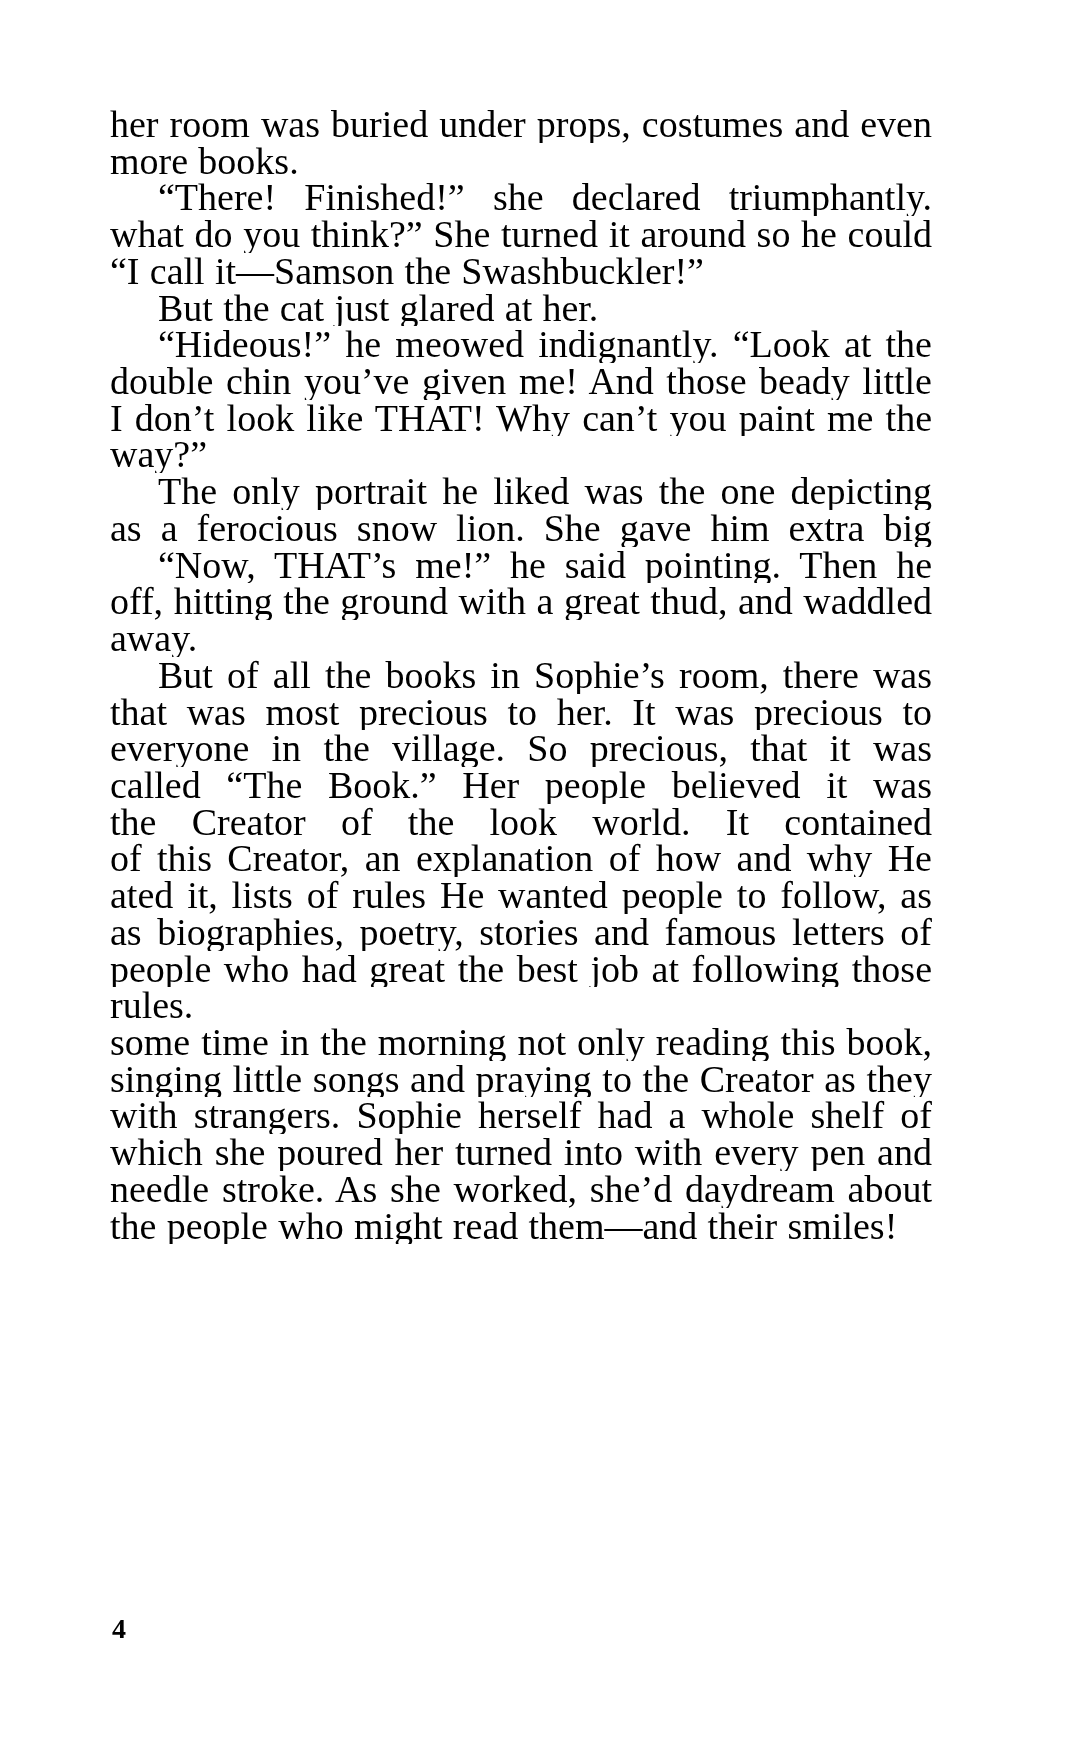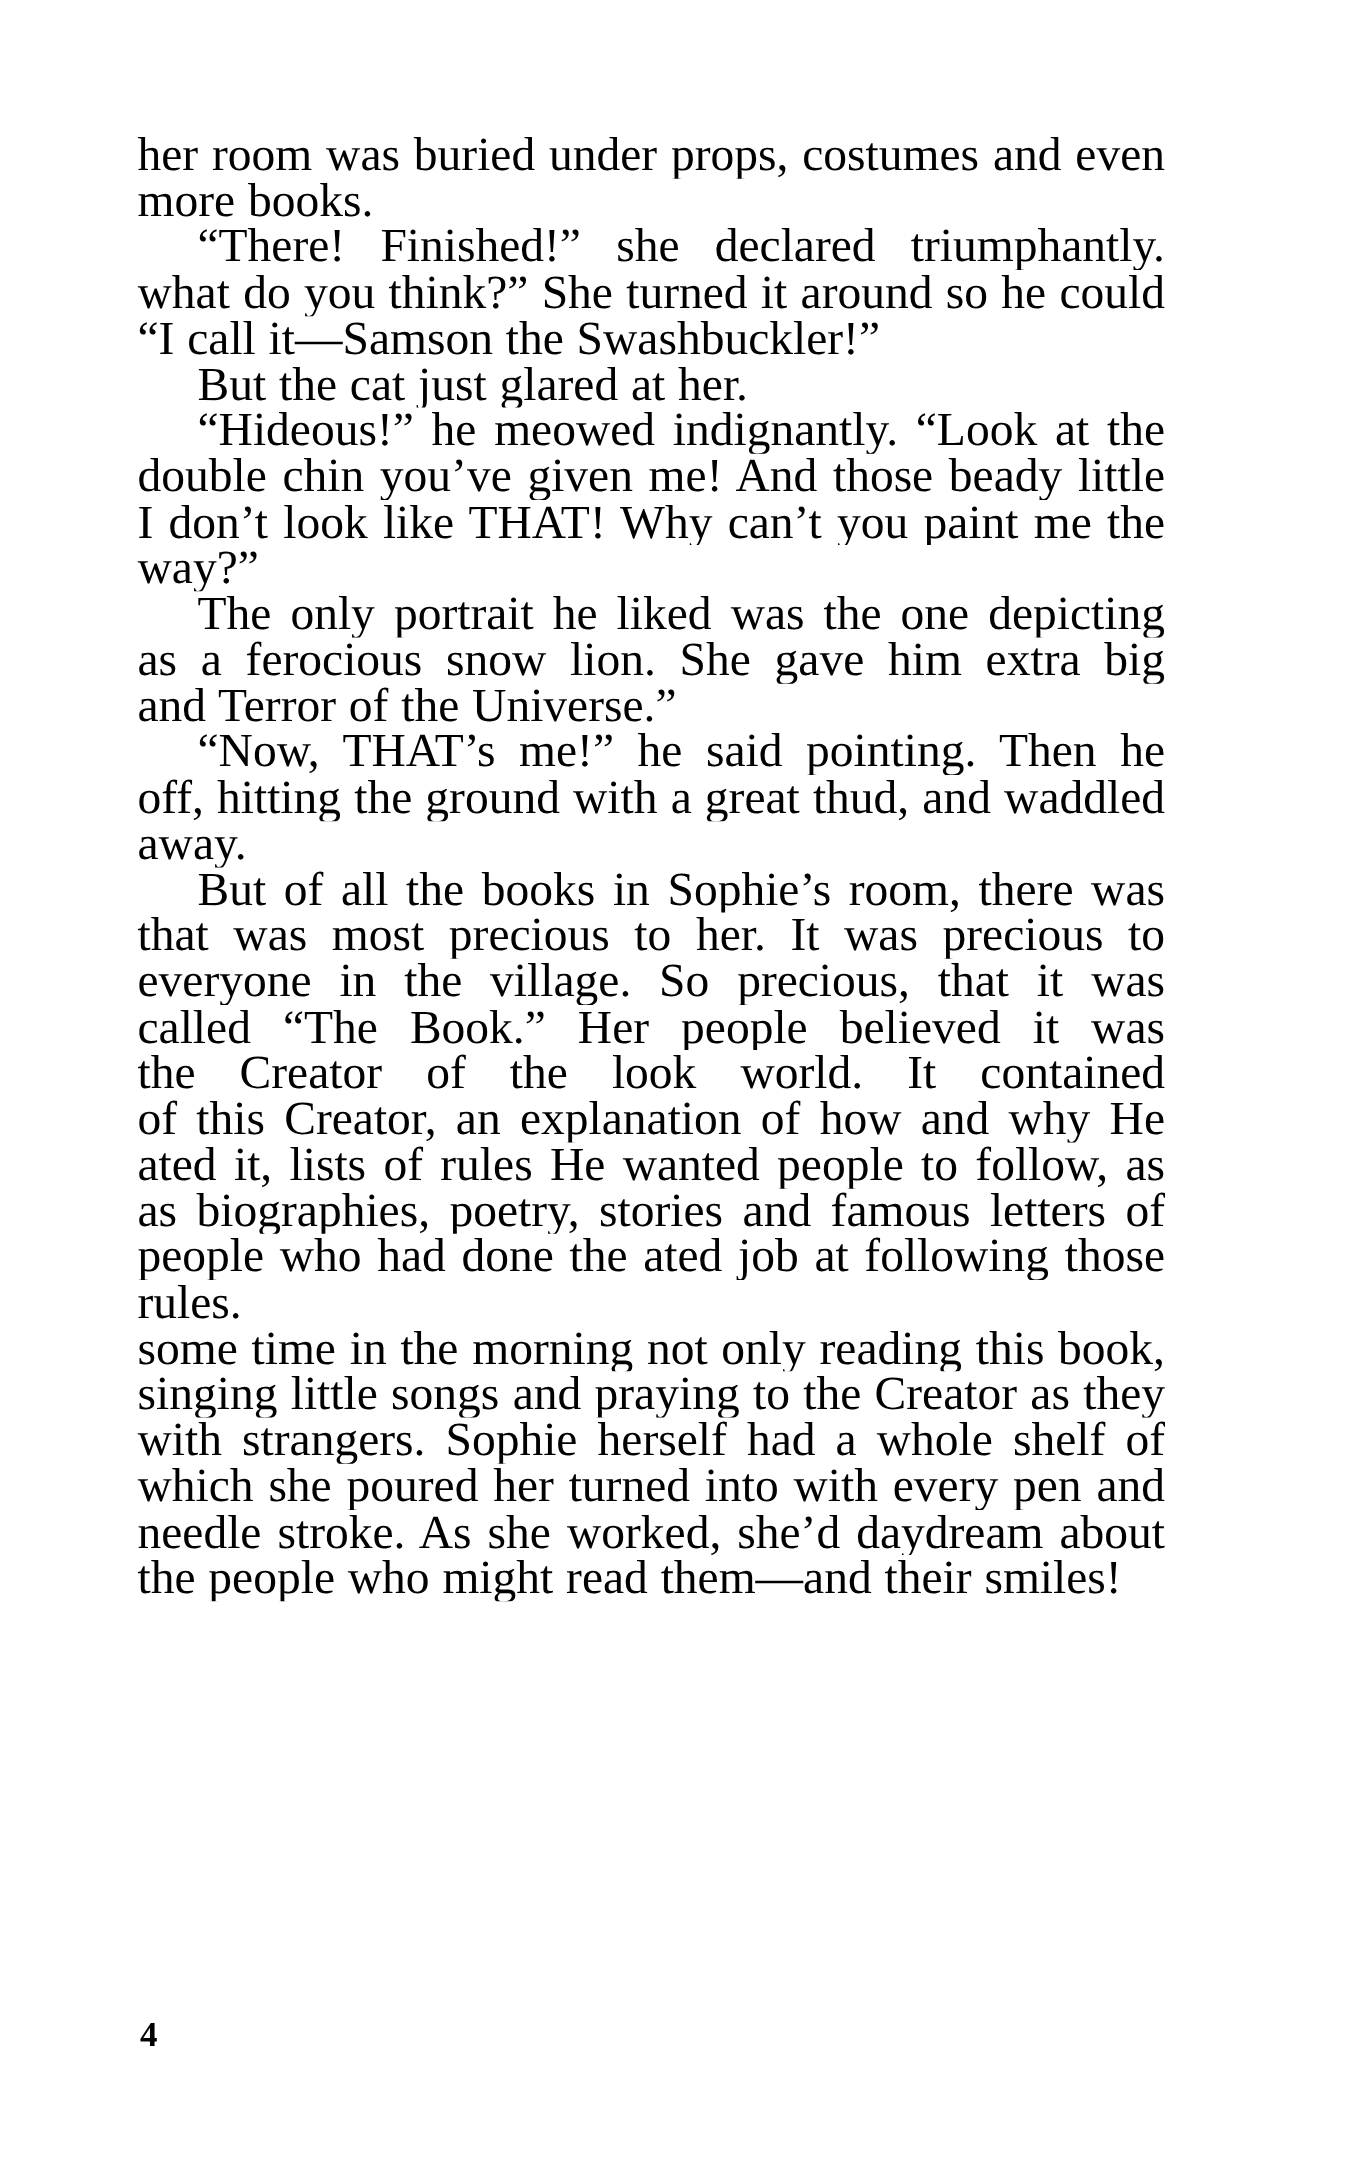--- a/index.html
+++ b/index.html
@@ -61,33 +61,32 @@
       <div class="line indent">“There! Finished!” she declared triumphantly. “Well,</div>
       <div class="line">what do you think?” She turned it around so he could see.</div>
       <div class="line plast">“I call it—Samson the Swashbuckler!”</div>
       <div class="line indent plast">But the cat just glared at her.</div>
       <div class="line indent">“Hideous!” he meowed indignantly. “Look at the</div>
       <div class="line">double chin you’ve given me! And those beady little eyes!</div>
       <div class="line">I don’t look like THAT! Why can’t you paint me the other</div>
       <div class="line plast">way?”</div>
       <div class="line indent">The only portrait he liked was the one depicting him</div>
       <div class="line">as a ferocious snow lion. She gave him extra big muscles</div>
-      <div class="line plast">and Terror of the Universe.”</div>
       <div class="line indent">“Now, THAT’s me!” he said pointing. Then he dove</div>
       <div class="line">off, hitting the ground with a great thud, and waddled</div>
       <div class="line plast">away.</div>
       <div class="line indent">But of all the books in Sophie’s room, there was one</div>
       <div class="line">that was most precious to her. It was precious to</div>
       <div class="line">everyone in the village. So precious, that it was simply</div>
       <div class="line">called “The Book.” Her people believed it was written by</div>
       <div class="line">the Creator of the look world. It contained descriptions</div>
       <div class="line">of this Creator, an explanation of how and why He cre-</div>
       <div class="line">ated it, lists of rules He wanted people to follow, as well</div>
       <div class="line">as biographies, poetry, stories and famous letters of</div>
-      <div class="line">people who had done the ated job at following those</div>
+      <div class="line">people who had great the best job at following those</div>
       <div class="line plast">rules.</div>
       <div class="line">some time in the morning not only reading this book, but</div>
       <div class="line">singing little songs and praying to the Creator as they</div>
       <div class="line">with strangers. Sophie herself had a whole shelf of them</div>
       <div class="line">which she poured her turned into with every pen and</div>
       <div class="line">needle stroke. As she worked, she’d daydream about all</div>
       <div class="line plast">the people who might read them—and their smiles!</div>
     </div>
   <div class="page-number">4</div>
 </div>

